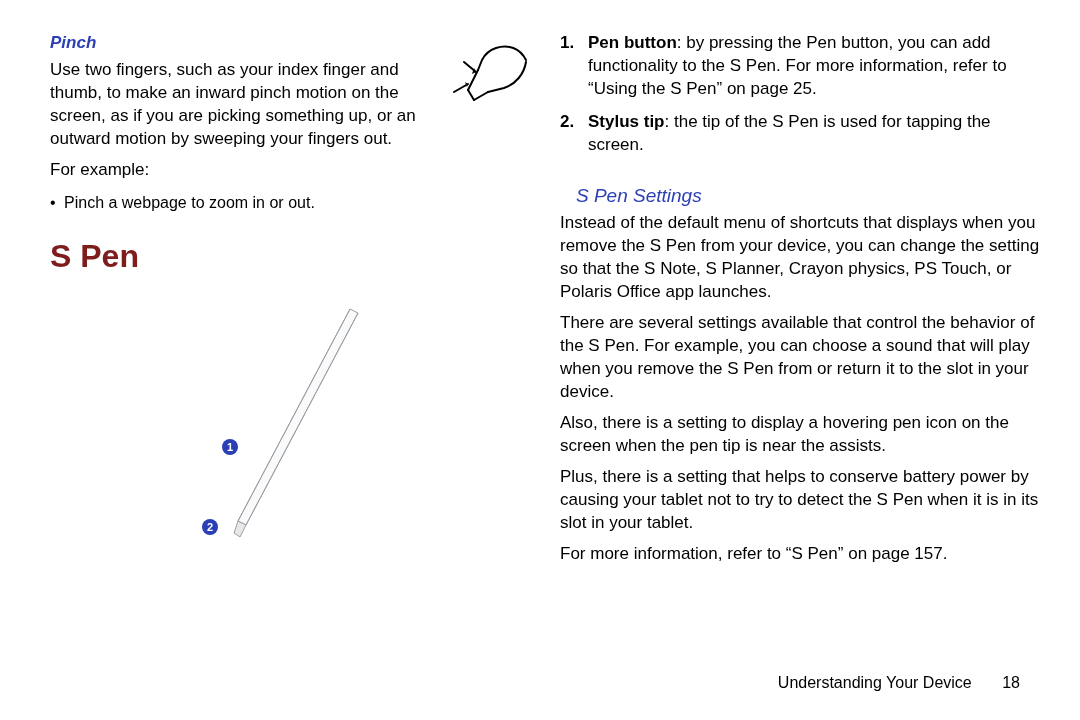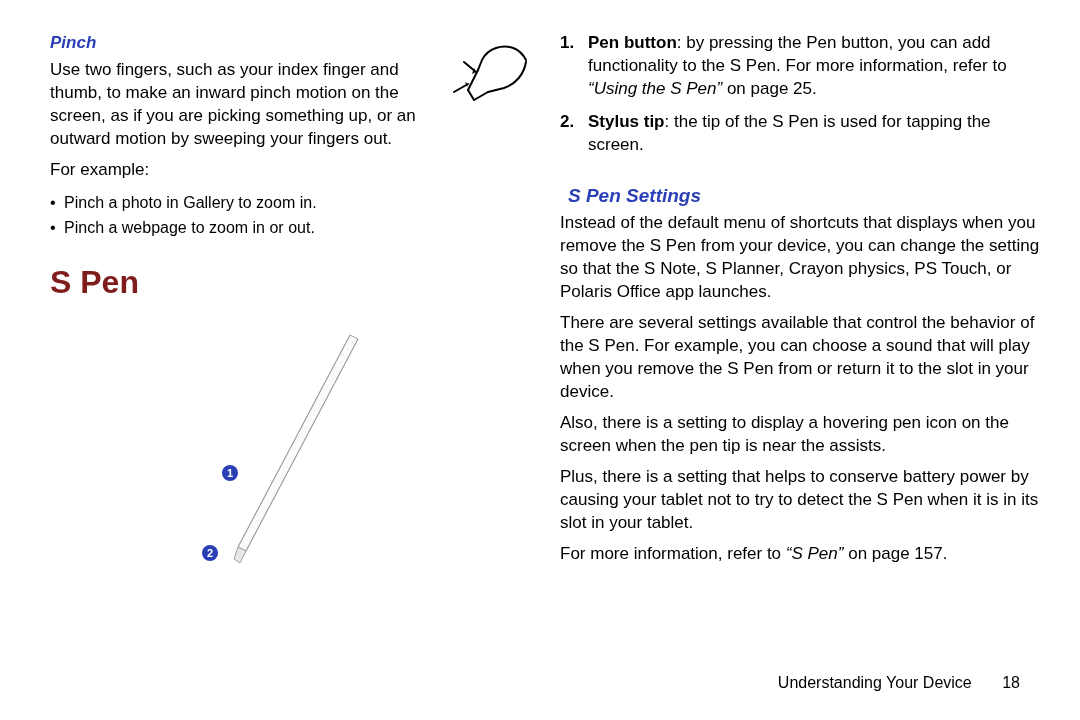--- a/index.html
+++ b/index.html
@@ -36,24 +36,24 @@
     margin: 0 0 4px 0;
   }
   .h-blue-big {
     color: #7f1d1d;
     font-weight: bold;
     font-size: 32px;
     margin: 12px 0 6px 0;
   }
   .h-blue-mid {
     color: #2a3fb5;
-    font-weight: bold;
+    font-weight: normal;
     font-style: italic;
     font-size: 19px;
-    margin: 10px 0 4px 8px;
+    margin: 10px 0 4px 16px;
   }
   p { margin: 0 0 8px 0; }
   .tight { margin: 0 0 4px 0; }
   ul.bullets {
     list-style: none;
     padding: 0;
     margin: 2px 0 6px 0;
     font-family: Arial, Helvetica, sans-serif;
     font-stretch: condensed;
   }
@@ -79,21 +79,21 @@
     padding-left: 28px;
     margin: 0 0 10px 0;
   }
   ol.numlist li .num {
     position: absolute;
     left: 0;
     top: 0;
     font-weight: bold;
   }
   .bold { font-weight: bold; }
-  .ital { font-style: italic; }
+  .ital { }
   .pinch-wrap {
     position: relative;
     padding-right: 100px;
   }
   .pinch-icon {
     position: absolute;
     right: 0;
     top: 8px;
     width: 92px;
     height: 72px;
@@ -147,21 +147,20 @@
           <path d="M26 22 L38 32"></path>
           <polyline points="34,34 38,32 36,28" fill="#000" stroke="none"></polyline>
           <path d="M16 52 L30 44"></path>
           <polyline points="27,42 30,44 29,47" fill="#000" stroke="none"></polyline>
         </g>
       </svg>
     </div>
 
     <p class="tight">For example:</p>
     <ul class="bullets">
-      <li>Pinch a photo in Gallery to zoom in.</li>
       <li>Pinch a webpage to zoom in or out.</li>
     </ul>
 
     <div class="h-blue-big">S Pen</div>
 
     <div class="spen-figure">
       <svg viewBox="0 0 200 250" width="200" height="250">
         <g stroke="#9aa0a6" stroke-width="1" fill="#f5f5f5">
           <polygon points="160,10 168,14 56,226 48,222" fill="#fafafa"></polygon>
           <polygon points="48,222 56,226 50,238 44,234" fill="#e8e8e8"></polygon>

